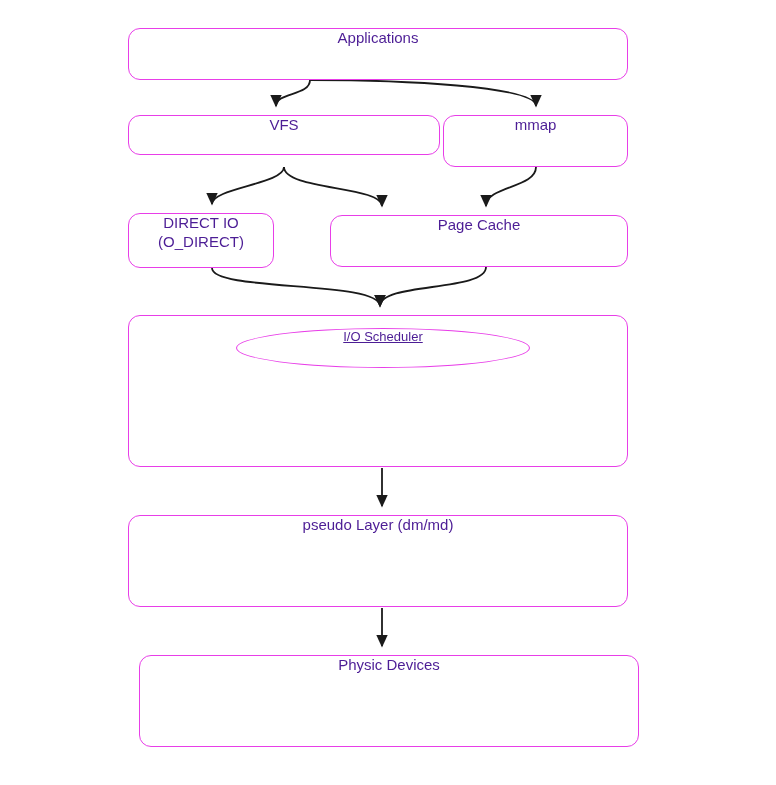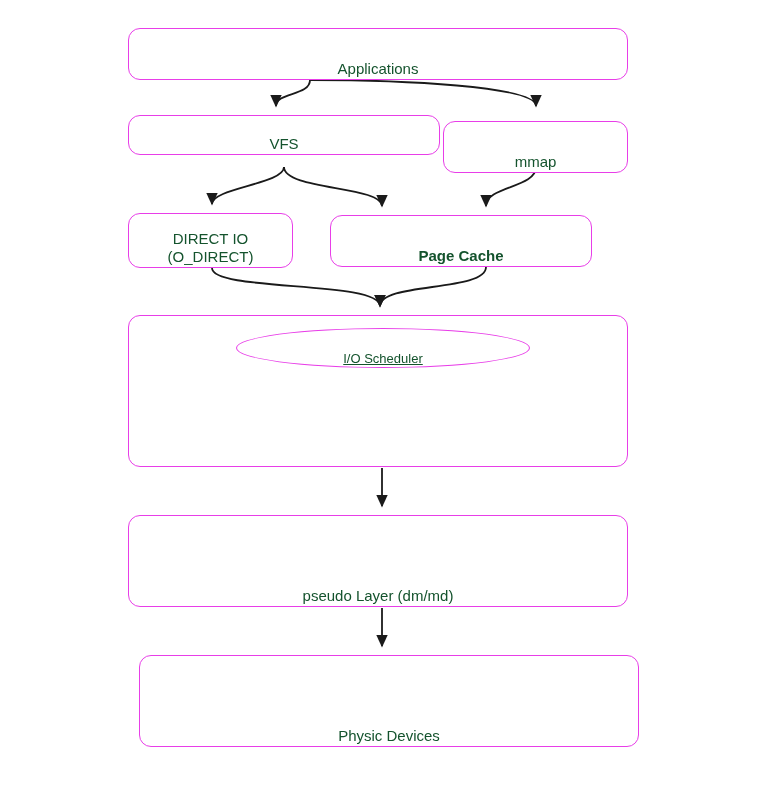--- a/index.html
+++ b/index.html
@@ -21,24 +21,24 @@
     width: 776px;
     height: 785px;
   }
   .node {
     position: absolute;
     box-sizing: border-box;
     border: 1.6px solid #e83ee8;
     border-radius: 12px;
     background: #ffffff;
     display: flex;
-    align-items: flex-end;
+    align-items: flex-start;
     justify-content: center;
     text-align: center;
-    color: #14532d;
+    color: #4c1d95;
     font-size: 15px;
     line-height: 1.25;
     white-space: pre-line;
   }
   .node.container {
     display: block;
   }
   .node.ellipse {
     border-radius: 50%;
     font-size: 13px;
@@ -86,30 +86,30 @@
   </svg>
 
   <div class="node" style="left:128px; top:28px; width:500px; height:52px;">
     <span>Applications</span>
   </div>
 
   <div class="node" style="left:128px; top:115px; width:312px; height:40px;">
     <span>VFS</span>
   </div>
 
-  <div class="node" style="left:443px; top:121px; width:185px; height:52px;">
+  <div class="node" style="left:443px; top:115px; width:185px; height:52px;">
     <span>mmap</span>
   </div>
 
-  <div class="node" style="left:128px; top:213px; width:165px; height:55px;">
+  <div class="node" style="left:128px; top:213px; width:146px; height:55px;">
     <span>DIRECT IO
 (O_DIRECT)</span>
   </div>
 
-  <div class="node" style="left:330px; top:215px; width:262px; height:52px;font-weight:bold;">
+  <div class="node" style="left:330px; top:215px; width:298px; height:52px;">
     <span>Page Cache</span>
   </div>
 
   <div class="node container" style="left:128px; top:315px; width:500px; height:152px;"></div>
 
   <div class="node ellipse" style="left:236px; top:328px; width:294px; height:40px;text-decoration:underline;">
     <span>I/O Scheduler</span>
   </div>
 
 

